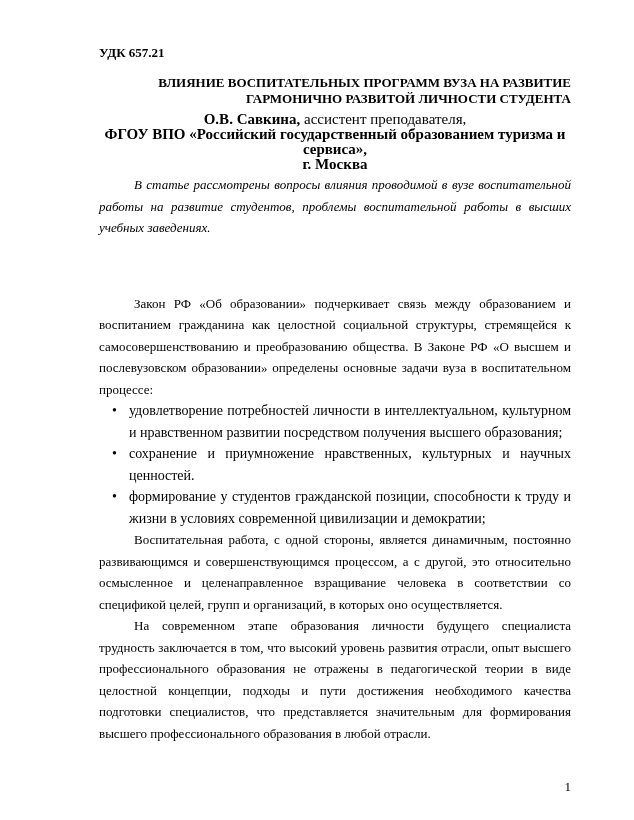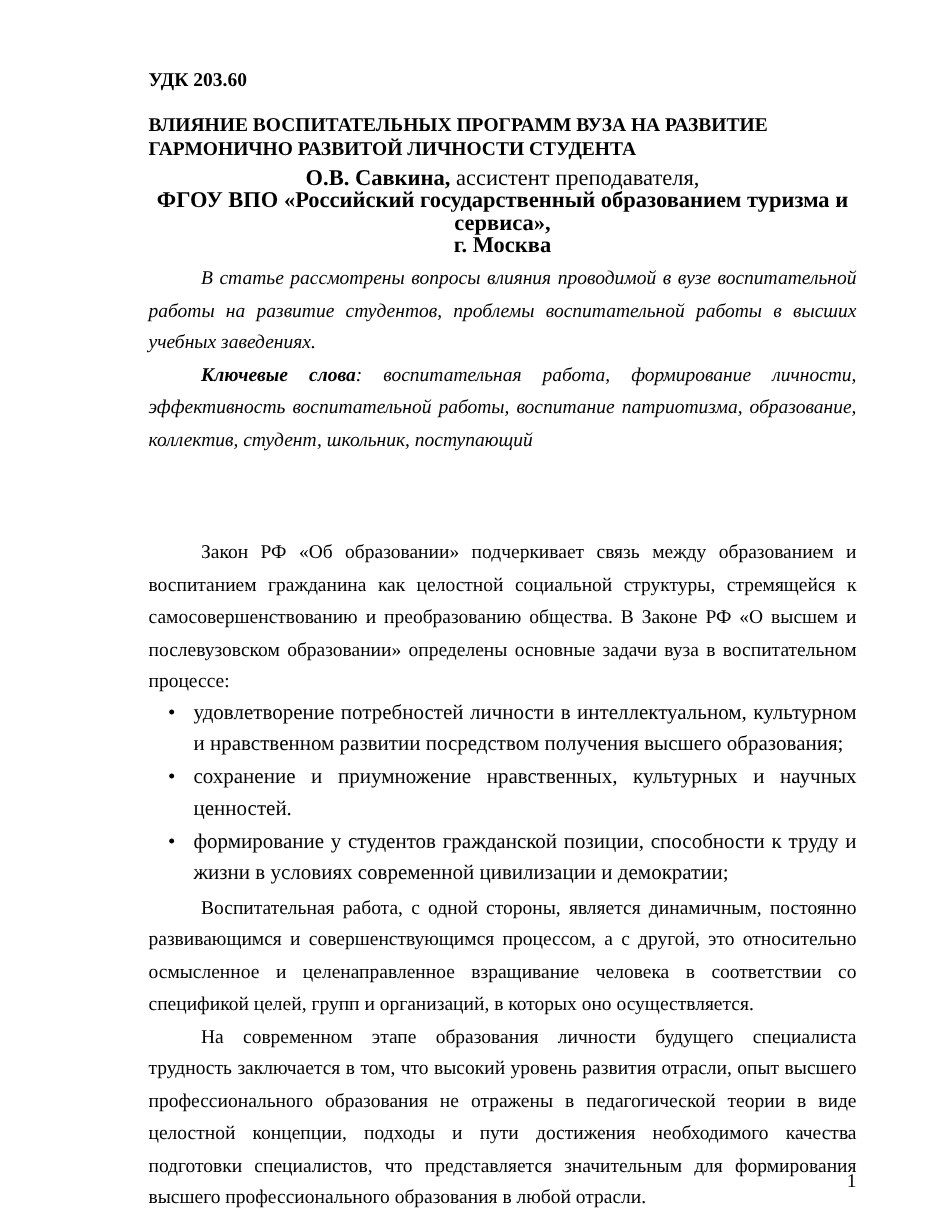--- a/index.html
+++ b/index.html
@@ -21,21 +21,21 @@
   .udc {
     font-weight: bold;
     font-size: 13px;
     line-height: 15px;
     margin-bottom: 15px;
   }
   .title {
     font-weight: bold;
     font-size: 13px;
     line-height: 16px;
-    text-align: left;
+    text-align: right;
     margin: 0 0 5px 0;
   }
   .byline, .affiliation, .city {
     font-size: 15px;
     line-height: 15px;
     text-align: center;
   }
   .byline .author-name { font-weight: bold; }
   .affiliation, .city { font-weight: bold; }
   .city { margin-bottom: 2px; }
@@ -80,37 +80,34 @@
     bottom: 26px;
     font-size: 13px;
     line-height: 15px;
   }
 </style>
 </head>
 <body>
 
 <div class="sheet">
 
-  <div class="udc">УДК 203.60</div>
+  <div class="udc">УДК 657.21</div>
 
   <h1 class="title">ВЛИЯНИЕ ВОСПИТАТЕЛЬНЫХ ПРОГРАММ ВУЗА НА РАЗВИТИЕ ГАРМОНИЧНО РАЗВИТОЙ ЛИЧНОСТИ СТУДЕНТА</h1>
 
   <div class="byline">
     <span class="author-name">О.В. Савкина,</span><span> ассистент преподавателя,</span>
   </div>
 
   <div class="affiliation">ФГОУ ВПО «Российский государственный образованием туризма и сервиса»,</div>
 
   <div class="city">г. Москва</div>
 
   <p class="abstract">В статье рассмотрены вопросы влияния проводимой в вузе воспитательной работы на развитие студентов, проблемы воспитательной работы в высших учебных заведениях.</p>
 
-  <p class="keywords">
-    <span class="kw-label">Ключевые слова</span><span>: воспитательная работа, формирование личности, эффективность воспитательной работы, воспитание патриотизма, образование, коллектив, студент, школьник, поступающий</span>
-  </p>
 
   <div class="body-block">
 
     <p class="para">Закон РФ «Об образовании» подчеркивает связь между образованием и воспитанием гражданина как целостной социальной структуры, стремящейся к самосовершенствованию и преобразованию общества. В Законе РФ «О высшем и послевузовском образовании» определены основные задачи вуза в воспитательном процессе:</p>
 
     <ul class="bullets">
       <li>удовлетворение потребностей личности в интеллектуальном, культурном и нравственном развитии посредством получения высшего образования;</li>
       <li>сохранение и приумножение нравственных, культурных и научных ценностей.</li>
       <li>формирование у студентов гражданской позиции, способности к труду и жизни в условиях современной цивилизации и демократии;</li>
     </ul>

